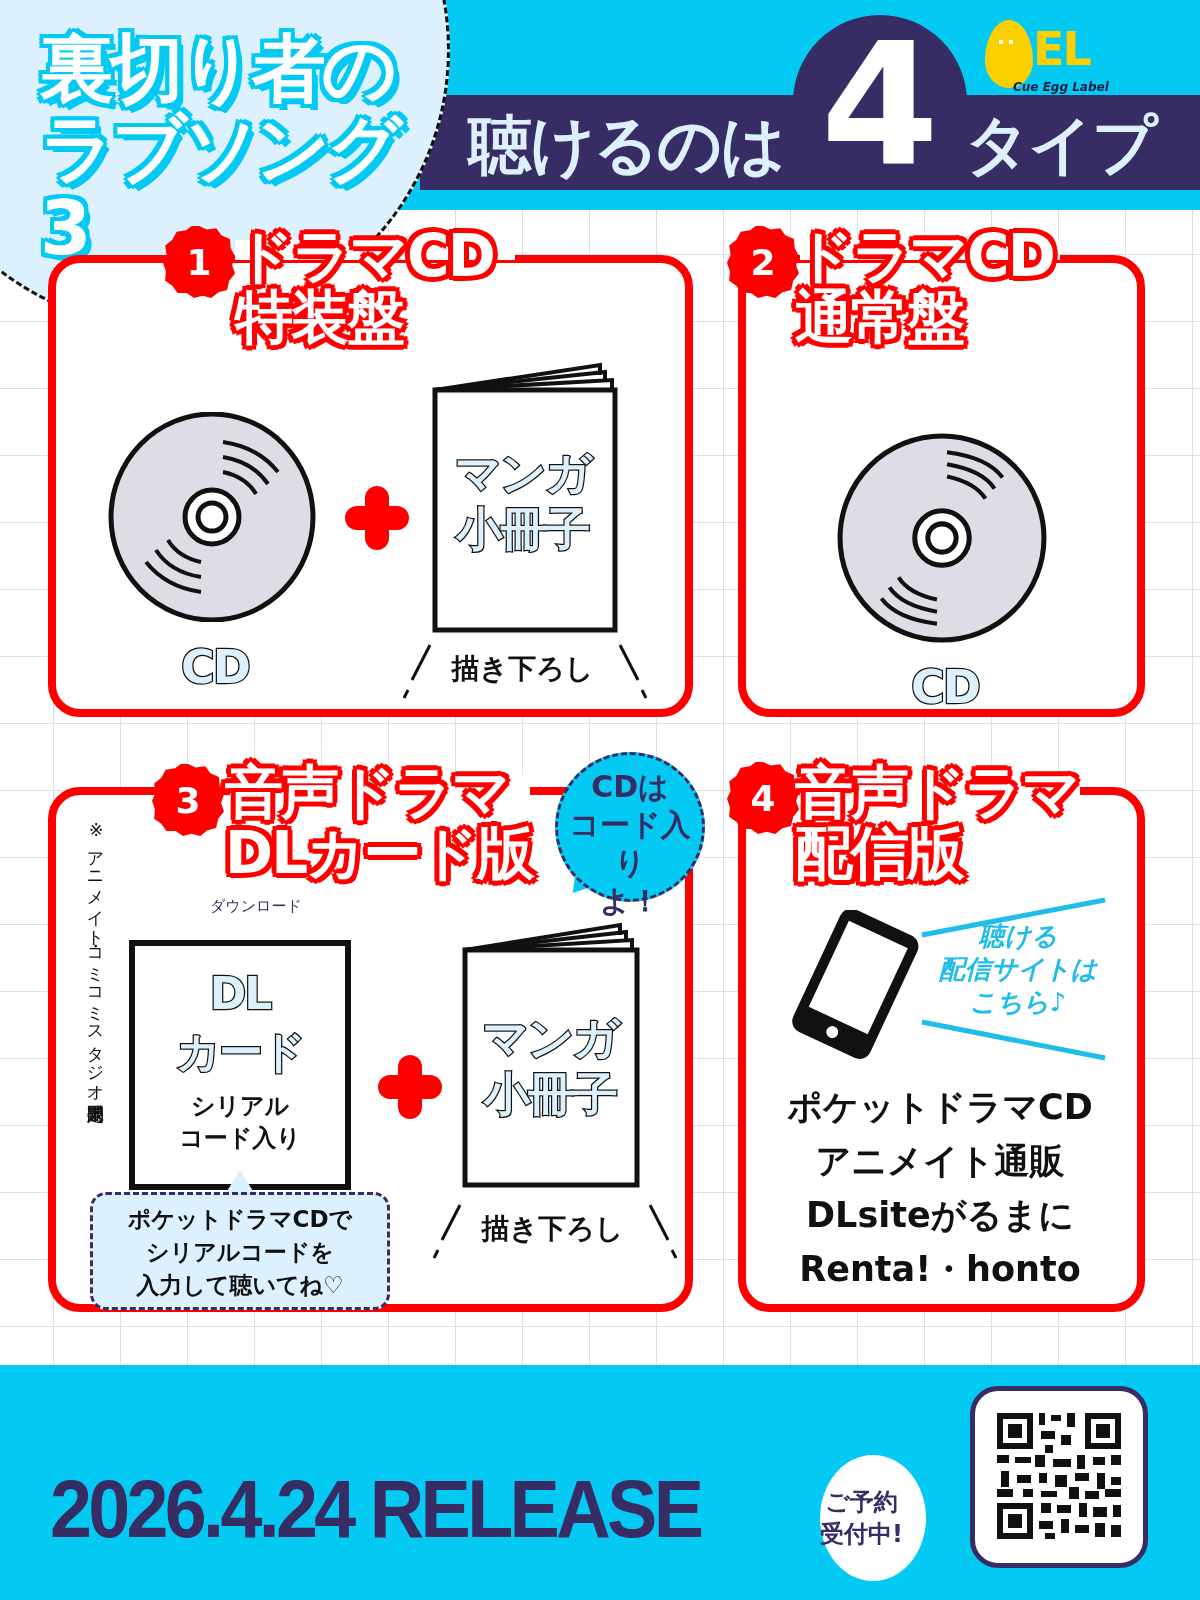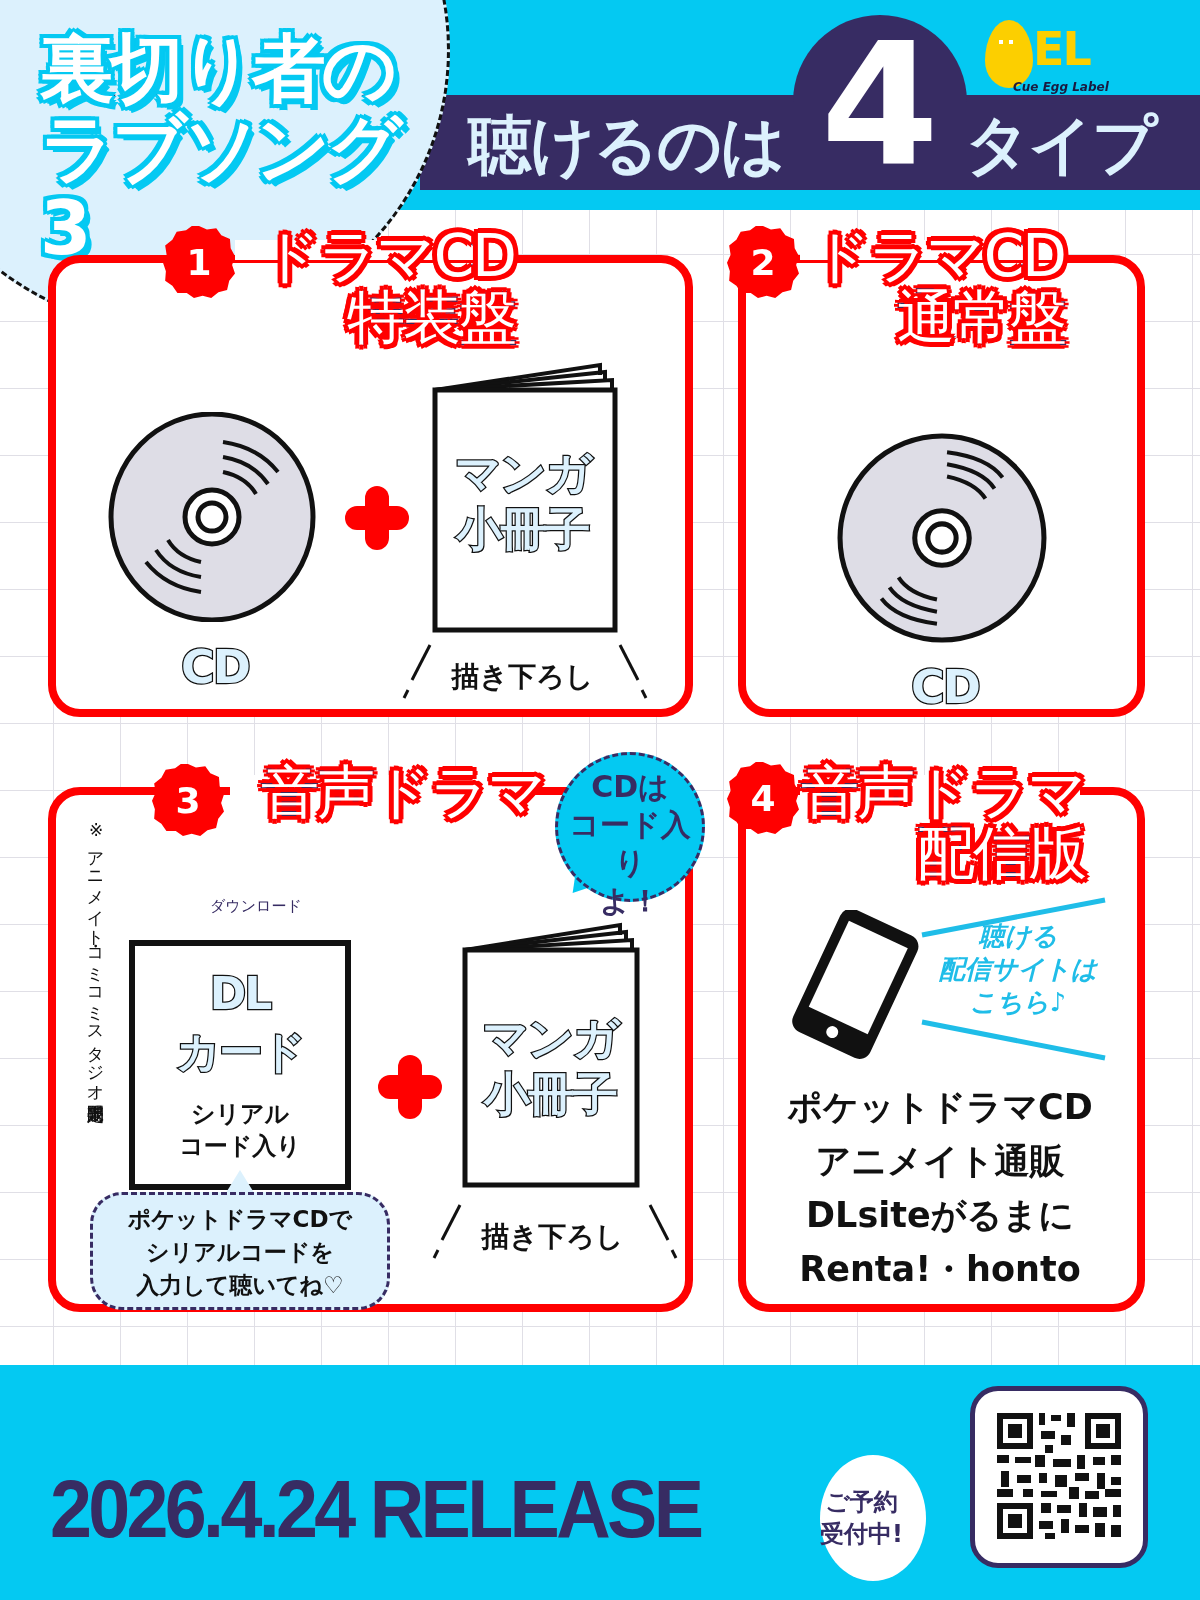--- a/index.html
+++ b/index.html
@@ -44,55 +44,55 @@
   .p2 { left: 738px; top: 255px; width: 407px; height: 462px; }
   .p3 { left: 48px; top: 787px; width: 645px; height: 525px; }
   .p4 { left: 738px; top: 787px; width: 407px; height: 525px; }
 
   .badge {
     position: absolute; width: 72px; height: 72px; background: #ff0000; color: #fff;
     font-size: 36px; font-weight: bold; display: flex; align-items: center; justify-content: center;
     clip-path: polygon(50% 0%,61% 5%,74% 3%,81% 13%,93% 18%,94% 31%,100% 42%,96% 54%,100% 66%,92% 76%,89% 89%,77% 92%,67% 100%,55% 97%,43% 100%,33% 93%,20% 93%,13% 83%,3% 76%,4% 63%,0% 51%,5% 40%,3% 27%,13% 19%,19% 8%,32% 6%,40% 0%);
   }
   .panel-title {
-    position: absolute; text-align: right; font-weight: normal; color: #fff; line-height: 1.05;
+    position: absolute; text-align: left; font-weight: bold; color: #fff; line-height: 1.05;
     -webkit-text-stroke: 3px #372c63; paint-order: stroke fill; letter-spacing: -2px;
     text-shadow: 5px 0 0 #ff0000, -5px 0 0 #ff0000, 0 5px 0 #ff0000, 0 -5px 0 #ff0000, 4px 4px 0 #ff0000, -4px -4px 0 #ff0000, 4px -4px 0 #ff0000, -4px 4px 0 #ff0000;
   }
   .pt-bg { position: absolute; background: #fff; }
 
   .cd-icon { position: absolute; }
   .plus { position: absolute; width: 64px; height: 64px; }
   .plus::before, .plus::after { content: ""; position: absolute; background: #ff0000; border-radius: 12px; }
   .plus::before { left: 20px; top: 0; width: 24px; height: 64px; }
   .plus::after { left: 0; top: 20px; width: 64px; height: 24px; }
 
   .outline-text {
     position: absolute; font-weight: bold; color: #dcf1fd; text-align: center; letter-spacing: -2px;
     -webkit-text-stroke: 2.5px #111; paint-order: stroke fill;
   }
-  .plain-black { position: absolute; font-weight: bold; color: #111; text-align: center; margin-top: 8px; }
+  .plain-black { position: absolute; font-weight: bold; color: #111; text-align: center; }
   .book { position: absolute; }
 
   .speech-cyan {
     position: absolute; left: 555px; top: 752px; width: 150px; height: 150px; border-radius: 50%;
     background: #04c9f2; border: 3px dashed #372c63;
   }
   .speech-cyan-tail { position: absolute; left: 565px; top: 870px; width: 0; height: 0; border-left: 16px solid transparent; border-right: 16px solid transparent; border-top: 26px solid #04c9f2; transform: rotate(40deg); }
   .speech-cyan-text { position: absolute; left: 555px; top: 768px; width: 150px; text-align: center; font-size: 30px; line-height: 38px; color: #372c63; font-weight: bold; }
 
   .vertical-note {
     position: absolute; left: 85px; top: 820px; writing-mode: vertical-rl; font-size: 17px; color: #111; letter-spacing: 0px;
   }
   .dl-small { position: absolute; left: 210px; top: 897px; font-size: 15px; color: #372c63; }
 
   .dl-card { position: absolute; left: 129px; top: 940px; width: 222px; height: 250px; border: 6px solid #111; background: #fff; }
   .note-bubble {
     position: absolute; left: 90px; top: 1192px; width: 300px; height: 118px;
-    background: #dcf1fd; border: 3px dashed #372c63; border-radius: 32px;
+    background: #dcf1fd; border: 3px dashed #372c63; border-radius: 16px;
     font-size: 23px; line-height: 33px; font-weight: bold; color: #111; text-align: center; padding-top: 8px;
   }
   .note-bubble-tail { position: absolute; left: 224px; top: 1170px; width: 0; height: 0; border-left: 16px solid transparent; border-right: 16px solid transparent; border-bottom: 26px solid #dcf1fd; }
 
   .phone { position: absolute; left: 782px; top: 910px; }
   .cyan-lines { position: absolute; left: 920px; top: 880px; }
   .listen-sites { position: absolute; left: 938px; top: 920px; width: 160px; text-align: center; font-size: 26px; line-height: 33px; font-weight: bold; color: #1fbde8; font-style: italic; }
   .site-list { position: absolute; left: 755px; top: 1080px; width: 370px; text-align: center; font-size: 35px; line-height: 54px; color: #111; font-weight: bold; }
 
   
@@ -187,20 +187,21 @@
     <path d="M100 178 Q65 172 53 154" fill="none" stroke="#111" stroke-width="4"></path>
     <path d="M100 166 Q72 160 62 144" fill="none" stroke="#111" stroke-width="4"></path>
   </svg>
   <div class="outline-text" style="left:880px;top:660px;width:130px;font-size:46px;">CD</div>
 
   <div class="panel p3"></div>
   <div class="pt-bg" style="left:230px;top:775px;width:300px;height:20px;"></div>
   <div class="badge" style="left:152px;top:764px;">3</div>
   <div class="panel-title" style="left:225px;top:762px;width:320px;font-size:58px;">
     <div>音声ドラマ</div>
+    <div>DLカード版</div>
   </div>
   <div class="dl-small">ダウンロード</div>
 
   <div class="speech-cyan-tail"></div>
   <div class="speech-cyan"></div>
   <div class="speech-cyan-text">
     <div>CDは</div>
     <div>コード入り</div>
     <div>よ！</div>
   </div>

